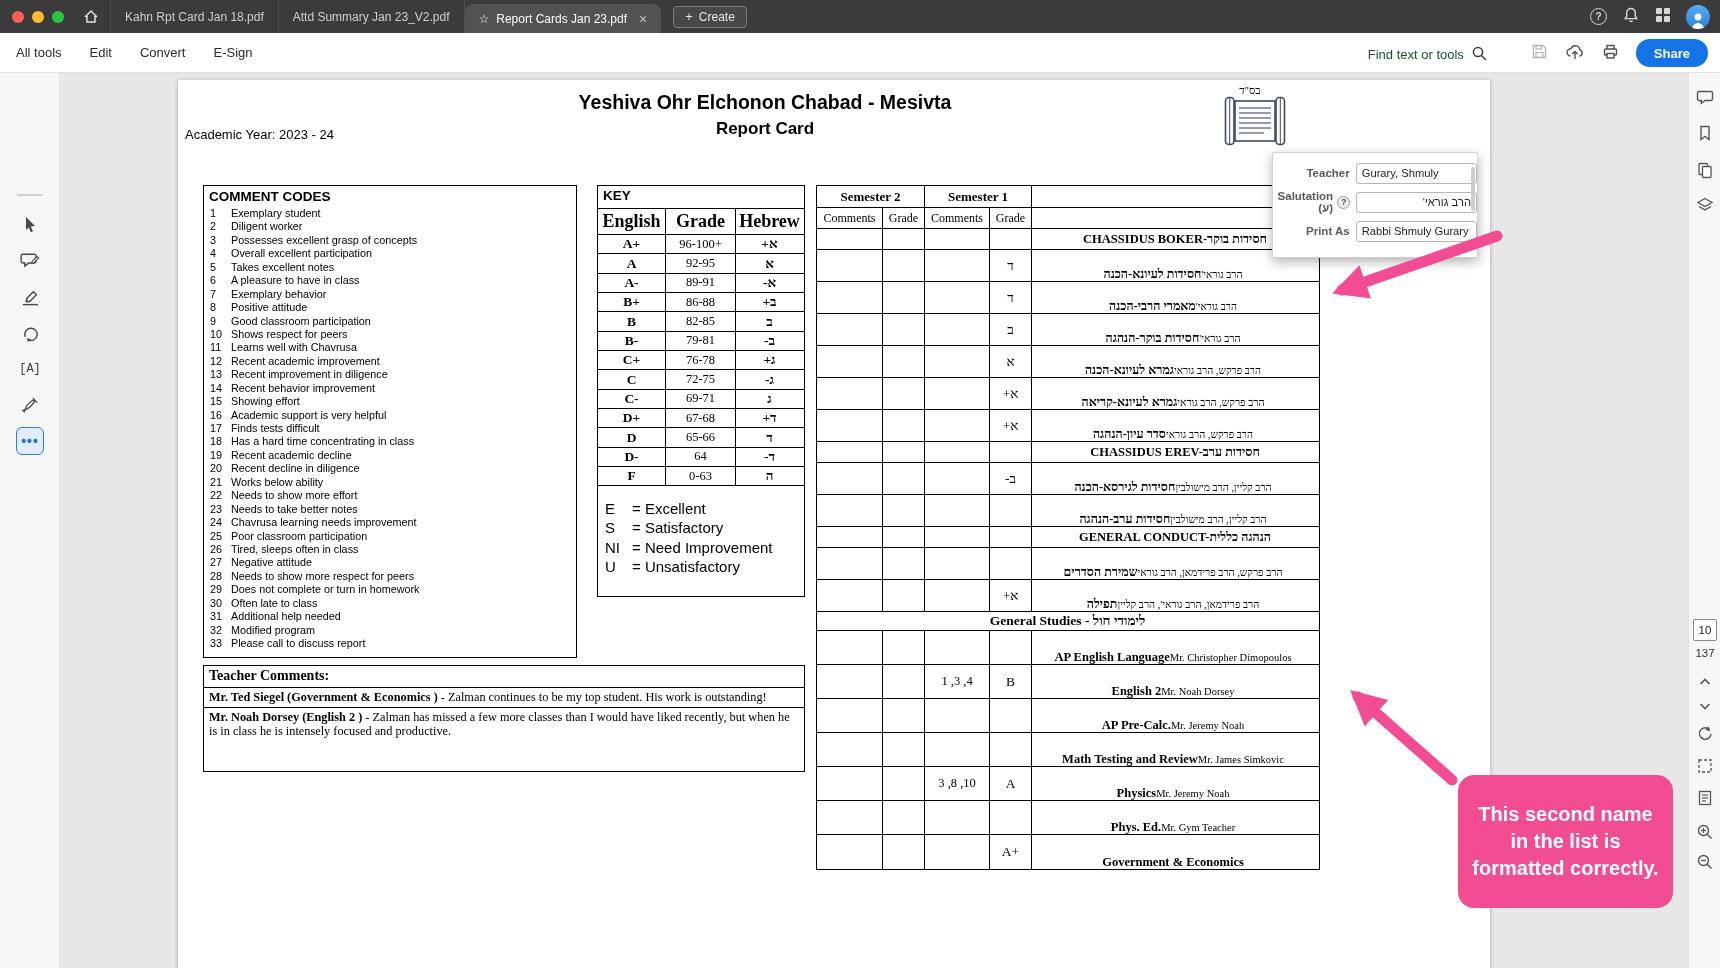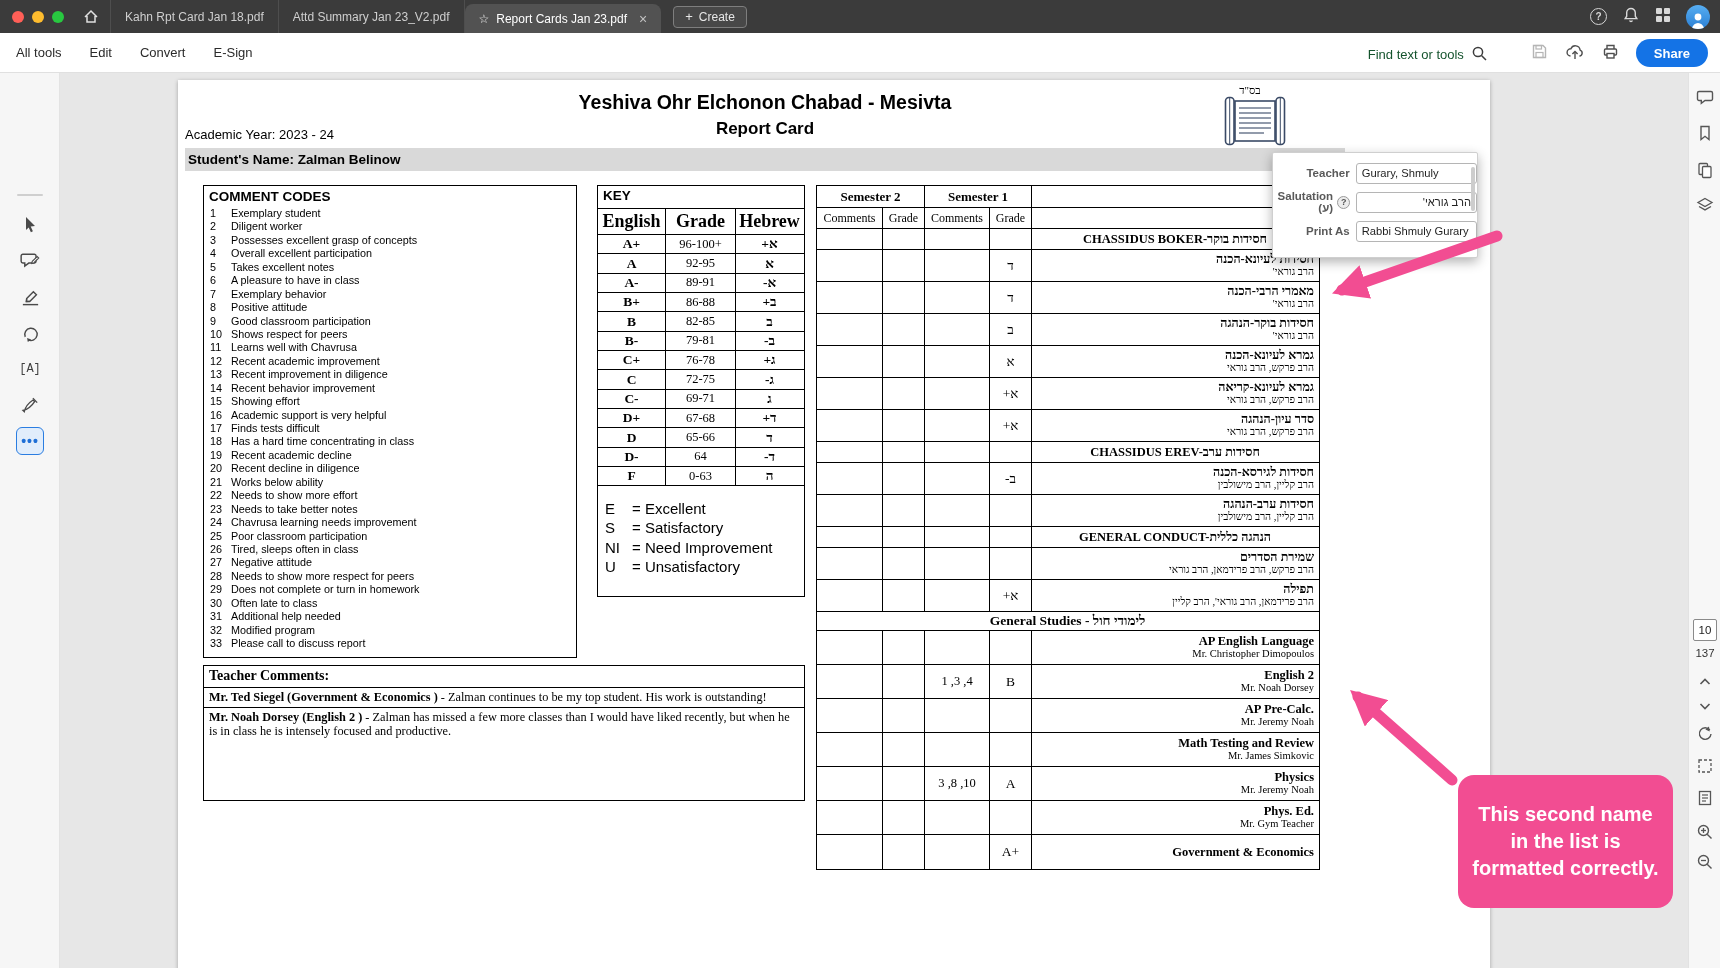--- a/index.html
+++ b/index.html
@@ -64,36 +64,36 @@
 .krow.head .kcell{font-weight:700;font-size:18px}
 .kcell{display:flex;align-items:center;justify-content:center;color:#000}
 .kcell.br{border-right:1px solid #000}
 .kcell.k0{width:68px;font-weight:700;font-size:13.5px}
 .kcell.k1{width:70px;font-size:12.5px}
 .kcell.k2{width:67px;font-weight:700;font-size:13.5px}
 .key-legend{padding:12px 0 0 7px}
 .leg-row{display:flex;height:19.5px;font-size:15px;color:#000;align-items:center}
 .leg-code{width:27px}
 
-.tc-box{position:absolute;left:25px;top:585px;width:602px;height:136px;border:1.5px solid #000;font-family:"Liberation Serif","DejaVu Serif","DejaVu Sans",serif}
+.tc-box{position:absolute;left:25px;top:585px;width:602px;height:107px;border:1.5px solid #000;font-family:"Liberation Serif","DejaVu Serif","DejaVu Sans",serif}
 .tc-title{font-weight:700;font-size:14px;padding:2px 5px;height:22px;border-bottom:1px solid #000;color:#000}
 .tc-entry{font-size:12.3px;line-height:13.8px;padding:3px 5px 2px;border-bottom:1px solid #000;color:#000}
 .tc-entry:last-child{border-bottom:none}
 .tc-name{font-weight:700}
 
 .grades{position:absolute;left:638px;top:105px;width:504px;border:1.5px solid #000;font-family:"Liberation Serif","DejaVu Serif","DejaVu Sans",serif}
 .grow{display:flex;border-bottom:1px solid #000}
 .grow:last-child{border-bottom:none}
 .gcell{display:flex;align-items:center;justify-content:center;overflow:hidden;color:#000;flex:none}
 .gcell.br{border-right:1px solid #000}
 .sem{font-weight:700;font-size:13px}
 .hdr2{font-size:12px}
 .span-cell{font-weight:700;font-size:13.5px}
 .sec-cell{font-weight:700;font-size:12.5px}
-.subj{flex-direction:column;align-items:flex-end;justify-content:center;padding-right:4px}
+.subj{flex-direction:row;align-items:flex-end;justify-content:center;padding-right:4px}
 .cname{font-weight:700;font-size:12.5px;line-height:14px;max-width:280px}
 .cteach{font-size:10.5px;line-height:12.5px;max-width:280px}
 .gval{font-size:13.5px}
 .cmts{font-size:12.5px}
 
 .overlay-panel{position:absolute;left:1212px;top:79px;width:206px;height:106px;background:#fff;border:1px solid #cfcfcf;box-shadow:0 4px 12px rgba(0,0,0,.3);z-index:40;border-radius:2px}
 .ov-row{position:absolute;left:0;width:100%;height:22px;display:flex;align-items:center}
 .ov-label{font-size:11.5px;font-weight:700;color:#5a5a5a;text-align:right}
 .ov-field{width:126px;height:21px;border:1px solid #b5b5b5;border-radius:3px;font-size:11.2px;line-height:19px;padding:0 5px;background:#fff;color:#1f1f1f;overflow:hidden;white-space:nowrap}
 .ov-field.rtl{text-align:right}
@@ -263,21 +263,20 @@
               <line x1="17" y1="13" x2="49" y2="13"></line>
               <line x1="17" y1="18" x2="49" y2="18"></line>
               <line x1="17" y1="23" x2="49" y2="23"></line>
               <line x1="17" y1="28" x2="49" y2="28"></line>
               <line x1="17" y1="33" x2="49" y2="33"></line>
               <line x1="17" y1="38" x2="42" y2="38"></line>
             </g>
           </svg>
       </div>
       <div class="acad">Academic Year: 2023 - 24</div>
-      <div class="student-bar">Student's Name: Zalman Belinow</div>
 
       <div class="codes-box">
         <div class="codes-title">COMMENT CODES</div>
         <div>
             <div class="code-row">
               <span class="code-num">1</span>
               <span class="code-text">Exemplary student</span>
             </div>
             <div class="code-row">
               <span class="code-num">2</span>

